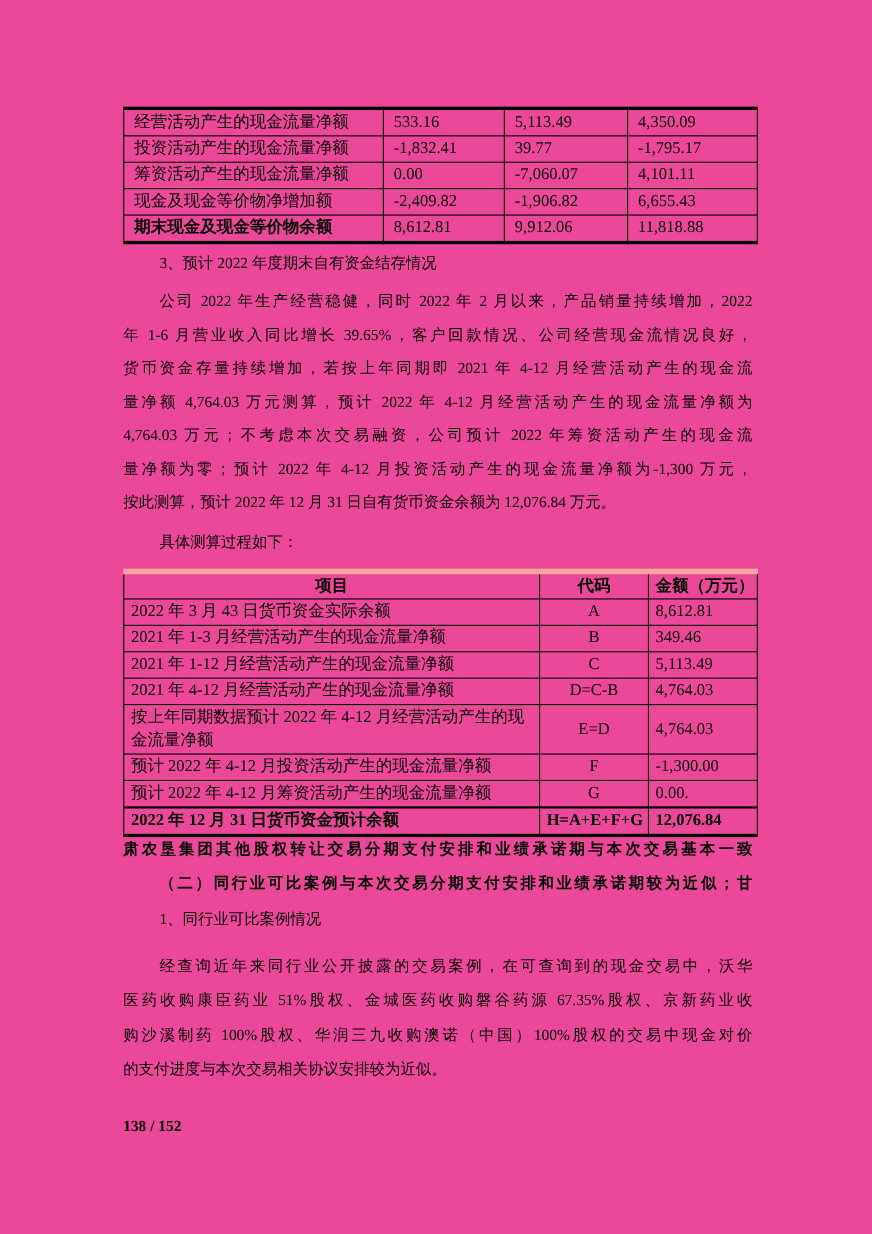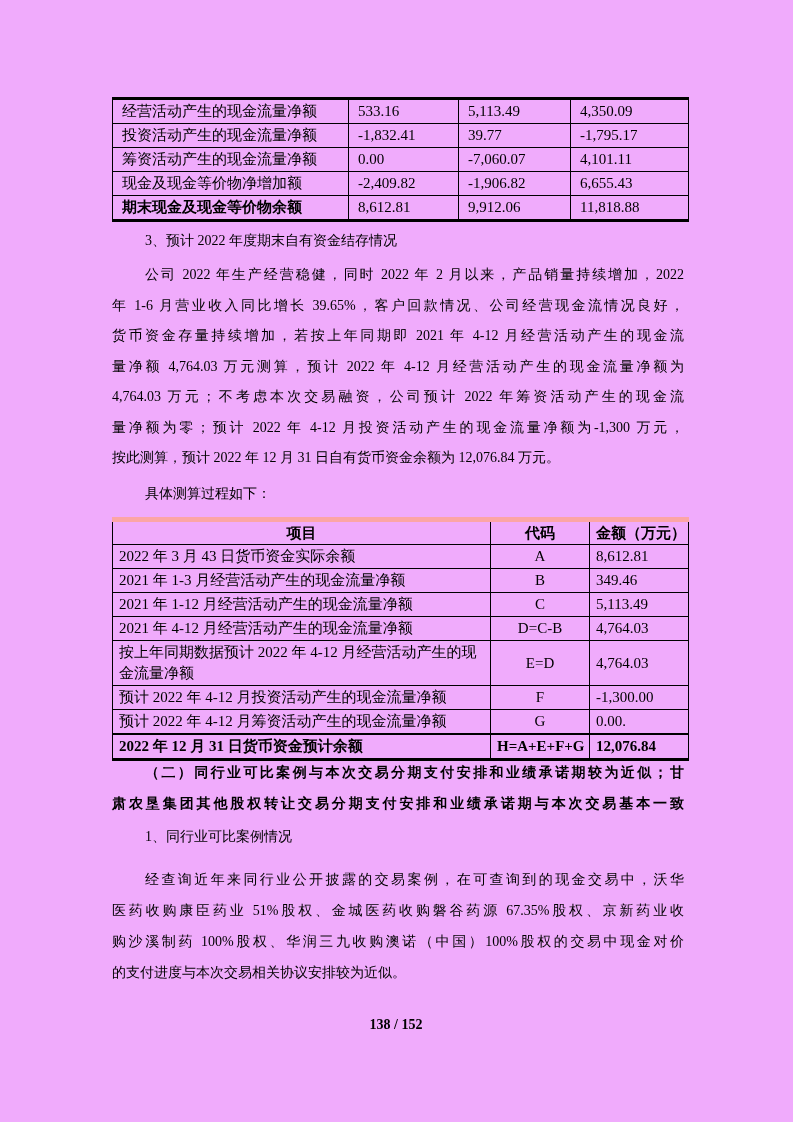--- a/index.html
+++ b/index.html
@@ -4,21 +4,21 @@
 <style>
   html,body { margin:0; padding:0; }
   body {
     width:793px; height:1122px;
     background:#ffffff;
     font-family:"Liberation Serif","DejaVu Serif",serif;
     color:#000000;
     position:relative;
     overflow:hidden;
   }
-  .page { position:absolute; left:0; top:0; width:793px; height:1122px; background:#f0abfc; }
+  .page { position:absolute; left:0; top:0; width:793px; height:1122px; background:#ec4899; }
   .abs { position:absolute; }
 
   
   table { border-collapse:collapse; table-layout:fixed; width:576px; }
   td, th { border:1px solid #000; font-size:15px; overflow:hidden; white-space:nowrap; }
   #table1 { left:112px; top:97px; border-top:3px solid #000; border-bottom:3px solid #000; }
   #table1 td { height:23px; line-height:23px; padding:0 9px; }
   #table2 { left:112px; top:517px; border-top:5px solid #fca5a5; border-bottom:3px solid #000; }
   #table2 th { height:22px; line-height:22px; padding:0 6px; font-weight:bold; text-align:center; }
   #table2 td { line-height:21px; padding:1px 6px; }
@@ -32,21 +32,21 @@
   
   .tline { width:572px; font-size:14px; text-align:justify; text-align-last:justify; }
   .tline.last { text-align-last:left; }
   .indent { text-indent:33px; }
   #sec3 { left:112px; top:226px; line-height:29px; }
   #para1 { left:112px; top:260px; line-height:30.5px; }
   #calc-intro { left:112px; top:479px; line-height:30px; }
   #sec2 { left:112px; top:758px; line-height:30.5px; font-weight:bold; }
   #sub1 { left:112px; top:822px; line-height:30px; }
   #para2 { left:112px; top:864px; line-height:31px; }
-  #pageno { left:112px; top:1014px; width:568px; text-align:center; font-size:14px; font-weight:bold; line-height:22px; }
+  #pageno { left:112px; top:1014px; width:568px; text-align:left; font-size:14px; font-weight:bold; line-height:22px; }
 </style>
 </head>
 <body>
 
 <div class="page">
 
   <table id="table1" class="abs">
     <colgroup>
         <col style="width:236px">
         <col style="width:110px">
@@ -152,22 +152,22 @@
       </tr>
       <tr class="thick-top">
         <td class="col-label bold">2022 年 12 月 31 日货币资金预计余额</td>
         <td class="col-center bold">H=A+E+F+G</td>
         <td class="col-num bold">12,076.84</td>
       </tr>
     </tbody>
   </table>
 
   <div id="sec2" class="abs">
+    <div class="tline">肃农垦集团其他股权转让交易分期支付安排和业绩承诺期与本次交易基本一致</div>
     <div class="tline indent">（二）同行业可比案例与本次交易分期支付安排和业绩承诺期较为近似；甘</div>
-    <div class="tline">肃农垦集团其他股权转让交易分期支付安排和业绩承诺期与本次交易基本一致</div>
   </div>
 
   <div id="sub1" class="abs tline last indent">1、同行业可比案例情况</div>
 
   <div id="para2" class="abs">
     <div class="tline indent">经查询近年来同行业公开披露的交易案例，在可查询到的现金交易中，沃华</div>
     <div class="tline">医药收购康臣药业 51%股权、金城医药收购磐谷药源 67.35%股权、京新药业收</div>
     <div class="tline">购沙溪制药 100%股权、华润三九收购澳诺（中国）100%股权的交易中现金对价</div>
     <div class="tline last">的支付进度与本次交易相关协议安排较为近似。</div>
   </div>

